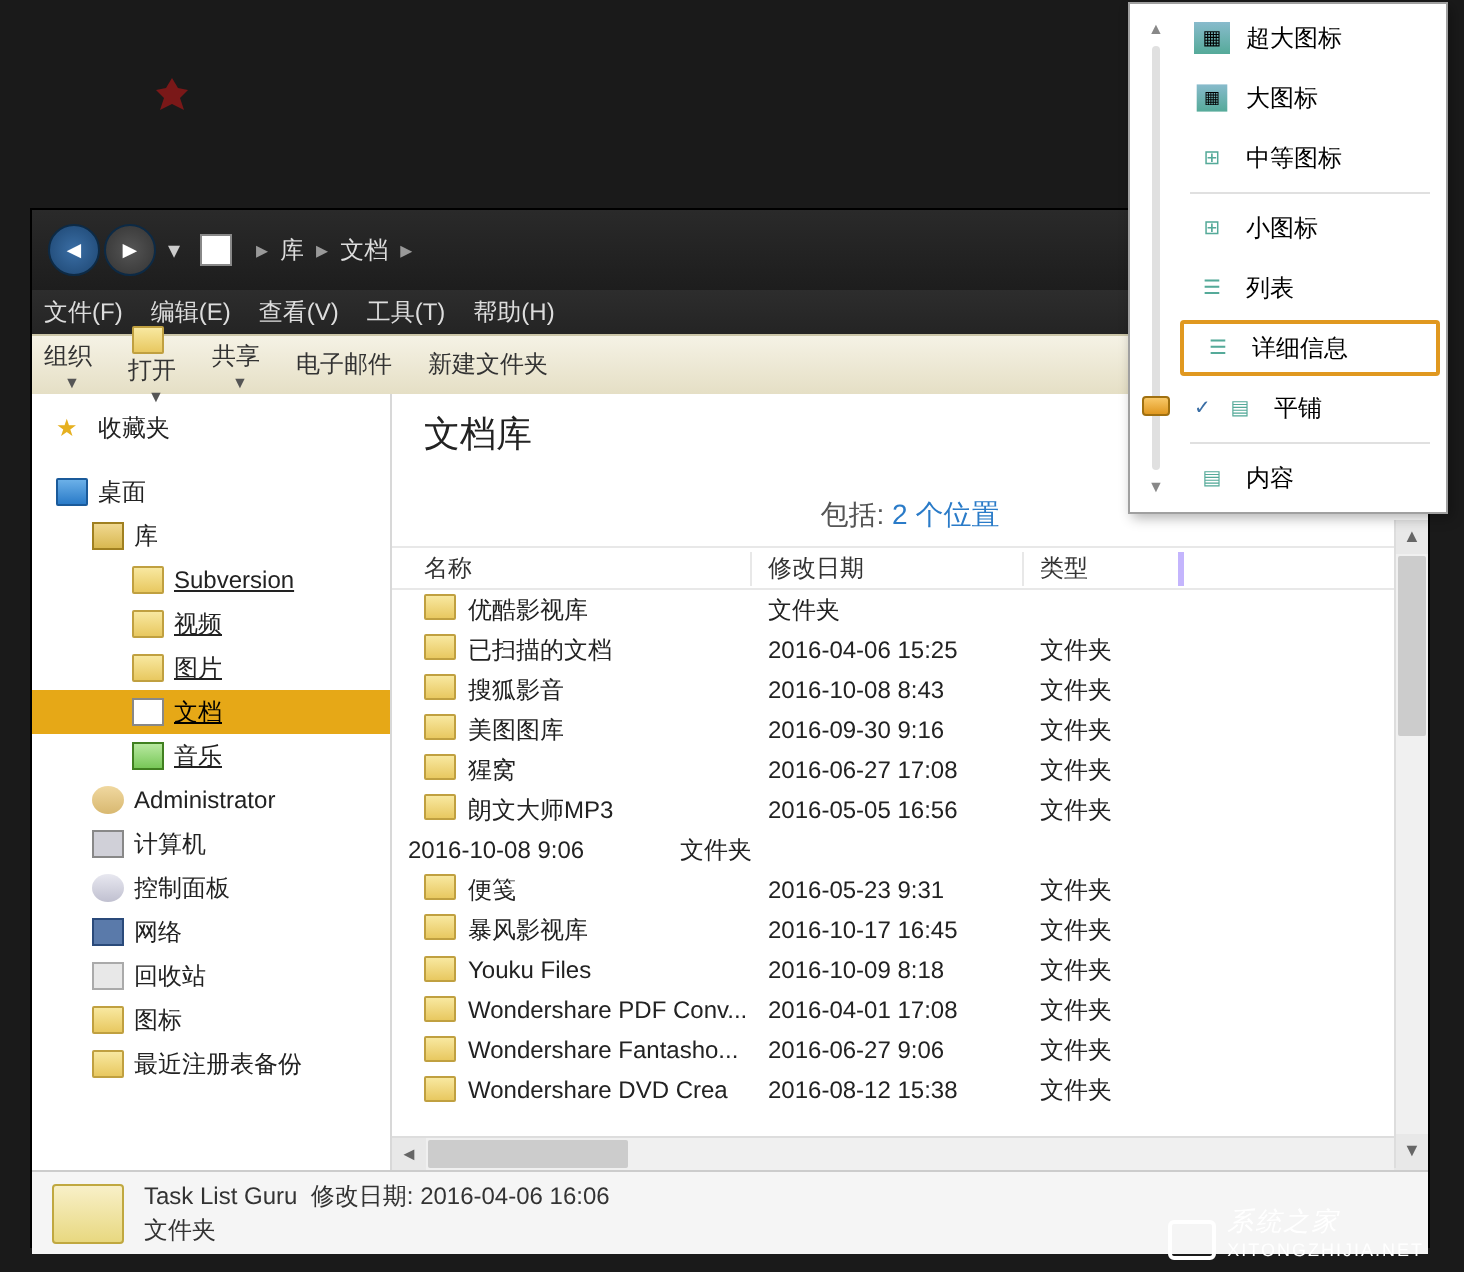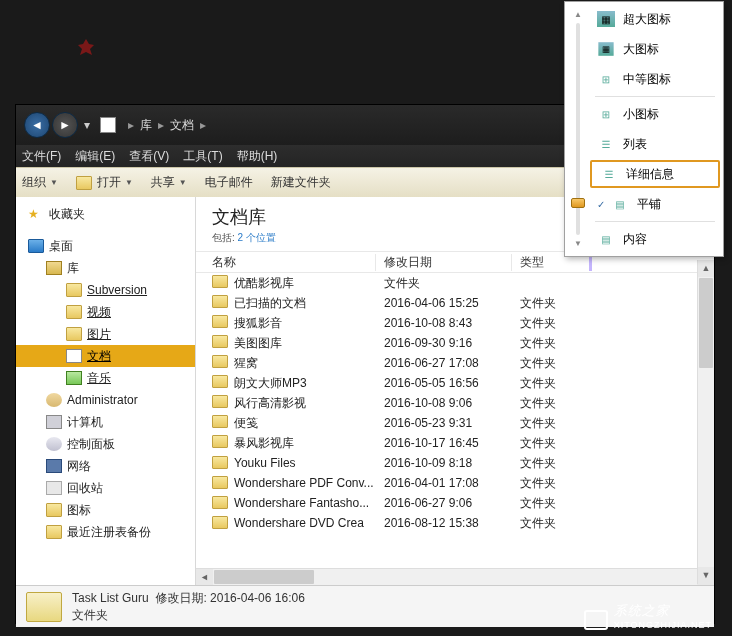--- a/index.html
+++ b/index.html
@@ -15,21 +15,21 @@
 .drop { width: 12px; color: #ccc; margin: 0 4px; }
 .path-icon { width: 16px; height: 16px; background: #fff; border: 1px solid #888; margin-right: 6px; display: inline-block; }
 .crumb { color: #ddd; }
 .sep { margin: 0 6px; color: #999; }
 .refresh { margin-left: auto; color: #5bb; font-size: 14px; }
 
 .menubar { height: 22px; background: linear-gradient(#2d2d2d,#242424); display: flex; align-items: center; padding: 0 6px; font-size: 12px; color: #ddd; }
 .menubar span { margin-right: 14px; }
 
 .toolbar { height: 30px; background: linear-gradient(#f5f2e5,#e5dfc5); border-top: 1px solid #ccc6a8; display: flex; align-items: center; padding: 0 6px; font-size: 12px; color: #333; }
-.tb-item { display: flex; align-items: center; margin-right: 18px; }
+.tb-item { display: flex; align-items: center; margin-right: 18px; flex-direction: column; }
 .tb-drop { font-size: 8px; color: #555; margin-left: 4px; }
 .tb-right { margin-left: auto; display: flex; }
 .tb-icon { width: 20px; height: 18px; border: 1px solid #b0a880; background: #fdfbf0; margin-left: 4px; border-radius: 2px; display: flex; align-items: center; justify-content: center; }
 
 .body { display: flex; height: 388px; }
 .sidebar { width: 180px; border-right: 1px solid #d8d8d8; overflow: hidden; padding-top: 6px; font-size: 12px; }
 .sb-item { display: flex; align-items: center; height: 22px; padding-left: 12px; color: #222; }
 .sb-item.l1 { padding-left: 30px; }
 .sb-item.l2 { padding-left: 50px; text-decoration: underline; }
 .sb-item.sel { background: #e6a817; color: #000; }
@@ -43,21 +43,21 @@
 .ic-music { background: linear-gradient(#b8e8a0,#78c858); border: 1px solid #408020; }
 .ic-user { background: linear-gradient(#f0d8a0,#d8b870); border-radius: 50%; }
 .ic-pc { background: #d0d0d8; border: 1px solid #888; }
 .ic-net { background: #5a7aaa; border: 1px solid #2a4a7a; }
 .ic-ctrl { background: linear-gradient(#e8e8f0,#c0c0d0); border-radius: 50%; }
 .ic-trash { background: #e8e8e8; border: 1px solid #aaa; }
 
 .content { flex: 1; display: flex; flex-direction: column; }
 .c-header { padding: 8px 16px 6px; }
 .c-title { font-size: 18px; color: #222; }
-.c-sub { font-size: 10px; color: #555; margin-top: 2px; }
+.c-sub { font-size: 14px; color: #555; margin-top: 20px; text-align: center; }
 .c-arrange { position: absolute; right: 32px; top: 112px; font-size: 12px; color: #3a6ea5; }
 
 .cols { display: flex; height: 22px; border-top: 1px solid #e8e8e8; border-bottom: 1px solid #e8e8e8; font-size: 12px; align-items: center; color: #333; }
 .col-name { width: 180px; padding-left: 16px; border-right: 1px solid #e8e8e8; }
 .col-date { width: 136px; padding-left: 8px; border-right: 1px solid #e8e8e8; }
 .col-type { width: 80px; padding-left: 8px; border-right: 3px solid #c4b5fd; }
 
 .files { overflow-y: auto; flex: 1; font-size: 12px; }
 .row { display: flex; height: 20px; align-items: center; color: #222; }
 .row .fn { width: 180px; padding-left: 16px; display: flex; overflow: hidden; white-space: nowrap; text-overflow: ellipsis; }
@@ -264,24 +264,20 @@
           </div>
           <div class="row">
             <div class="fn">
               <span class="fic"></span>
               <span>朗文大师MP3</span>
             </div>
             <div class="fd">2016-05-05 16:56</div>
             <div class="ft">文件夹</div>
           </div>
           <div class="row">
-            <div class="fn">
-              <span class="fic"></span>
-              <span>风行高清影视</span>
-            </div>
             <div class="fd">2016-10-08 9:06</div>
             <div class="ft">文件夹</div>
           </div>
           <div class="row">
             <div class="fn">
               <span class="fic"></span>
               <span>便笺</span>
             </div>
             <div class="fd">2016-05-23 9:31</div>
             <div class="ft">文件夹</div>

